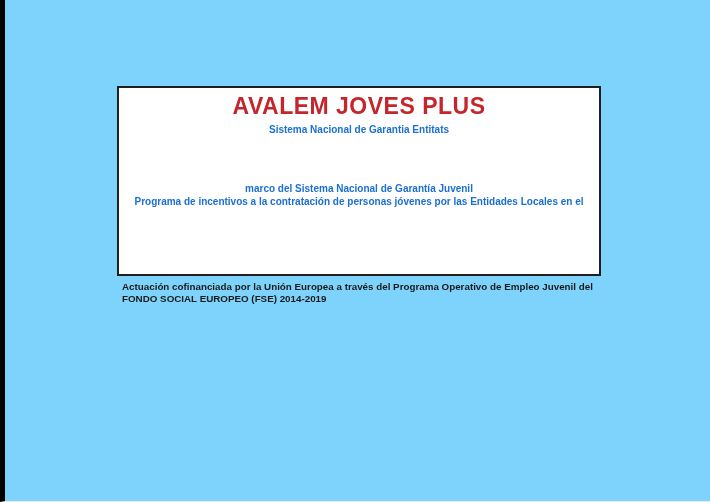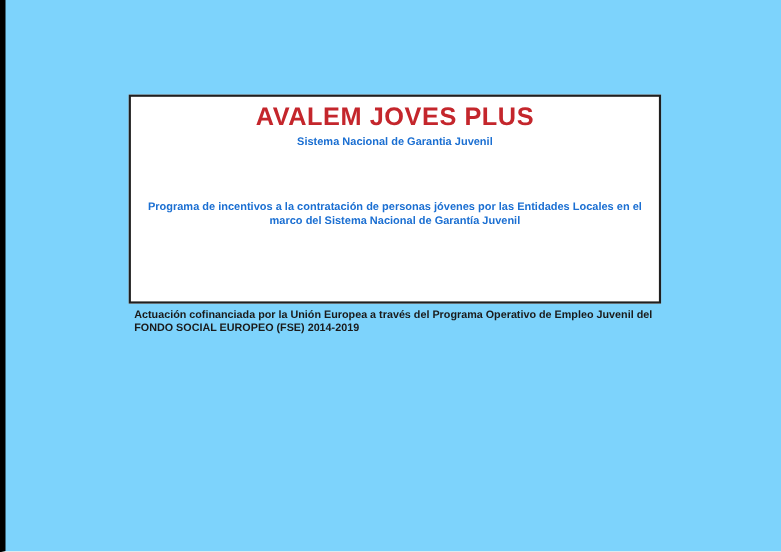--- a/index.html
+++ b/index.html
@@ -31,26 +31,26 @@
 </style>
 </head>
 <body>
 
 <div class="page">
 
   <div class="notice-box">
     <div class="nb-title">AVALEM JOVES PLUS</div>
 
     <div class="nb-para nb-para-va">
-      <span class="line">Sistema Nacional de Garantia Juvenil</span>
+      <span class="line">Sistema Nacional de Garantia Entitats</span>
     </div>
 
     <div class="nb-para nb-para-es">
+      <span class="line">marco del Sistema Nacional de Garantía Juvenil</span>
       <span class="line">Programa de incentivos a la contratación de personas jóvenes por las Entidades Locales en el</span>
-      <span class="line">marco del Sistema Nacional de Garantía Juvenil</span>
     </div>
 
     <div class="nb-ot8">
     </div>
   </div>
 
   <div class="cofinancing">
     <p class="cof-es">
       <span class="line">Actuación cofinanciada por la Unión Europea a través del Programa Operativo de Empleo Juvenil del</span>
       <span class="line">FONDO SOCIAL EUROPEO (FSE) 2014-2019</span>

